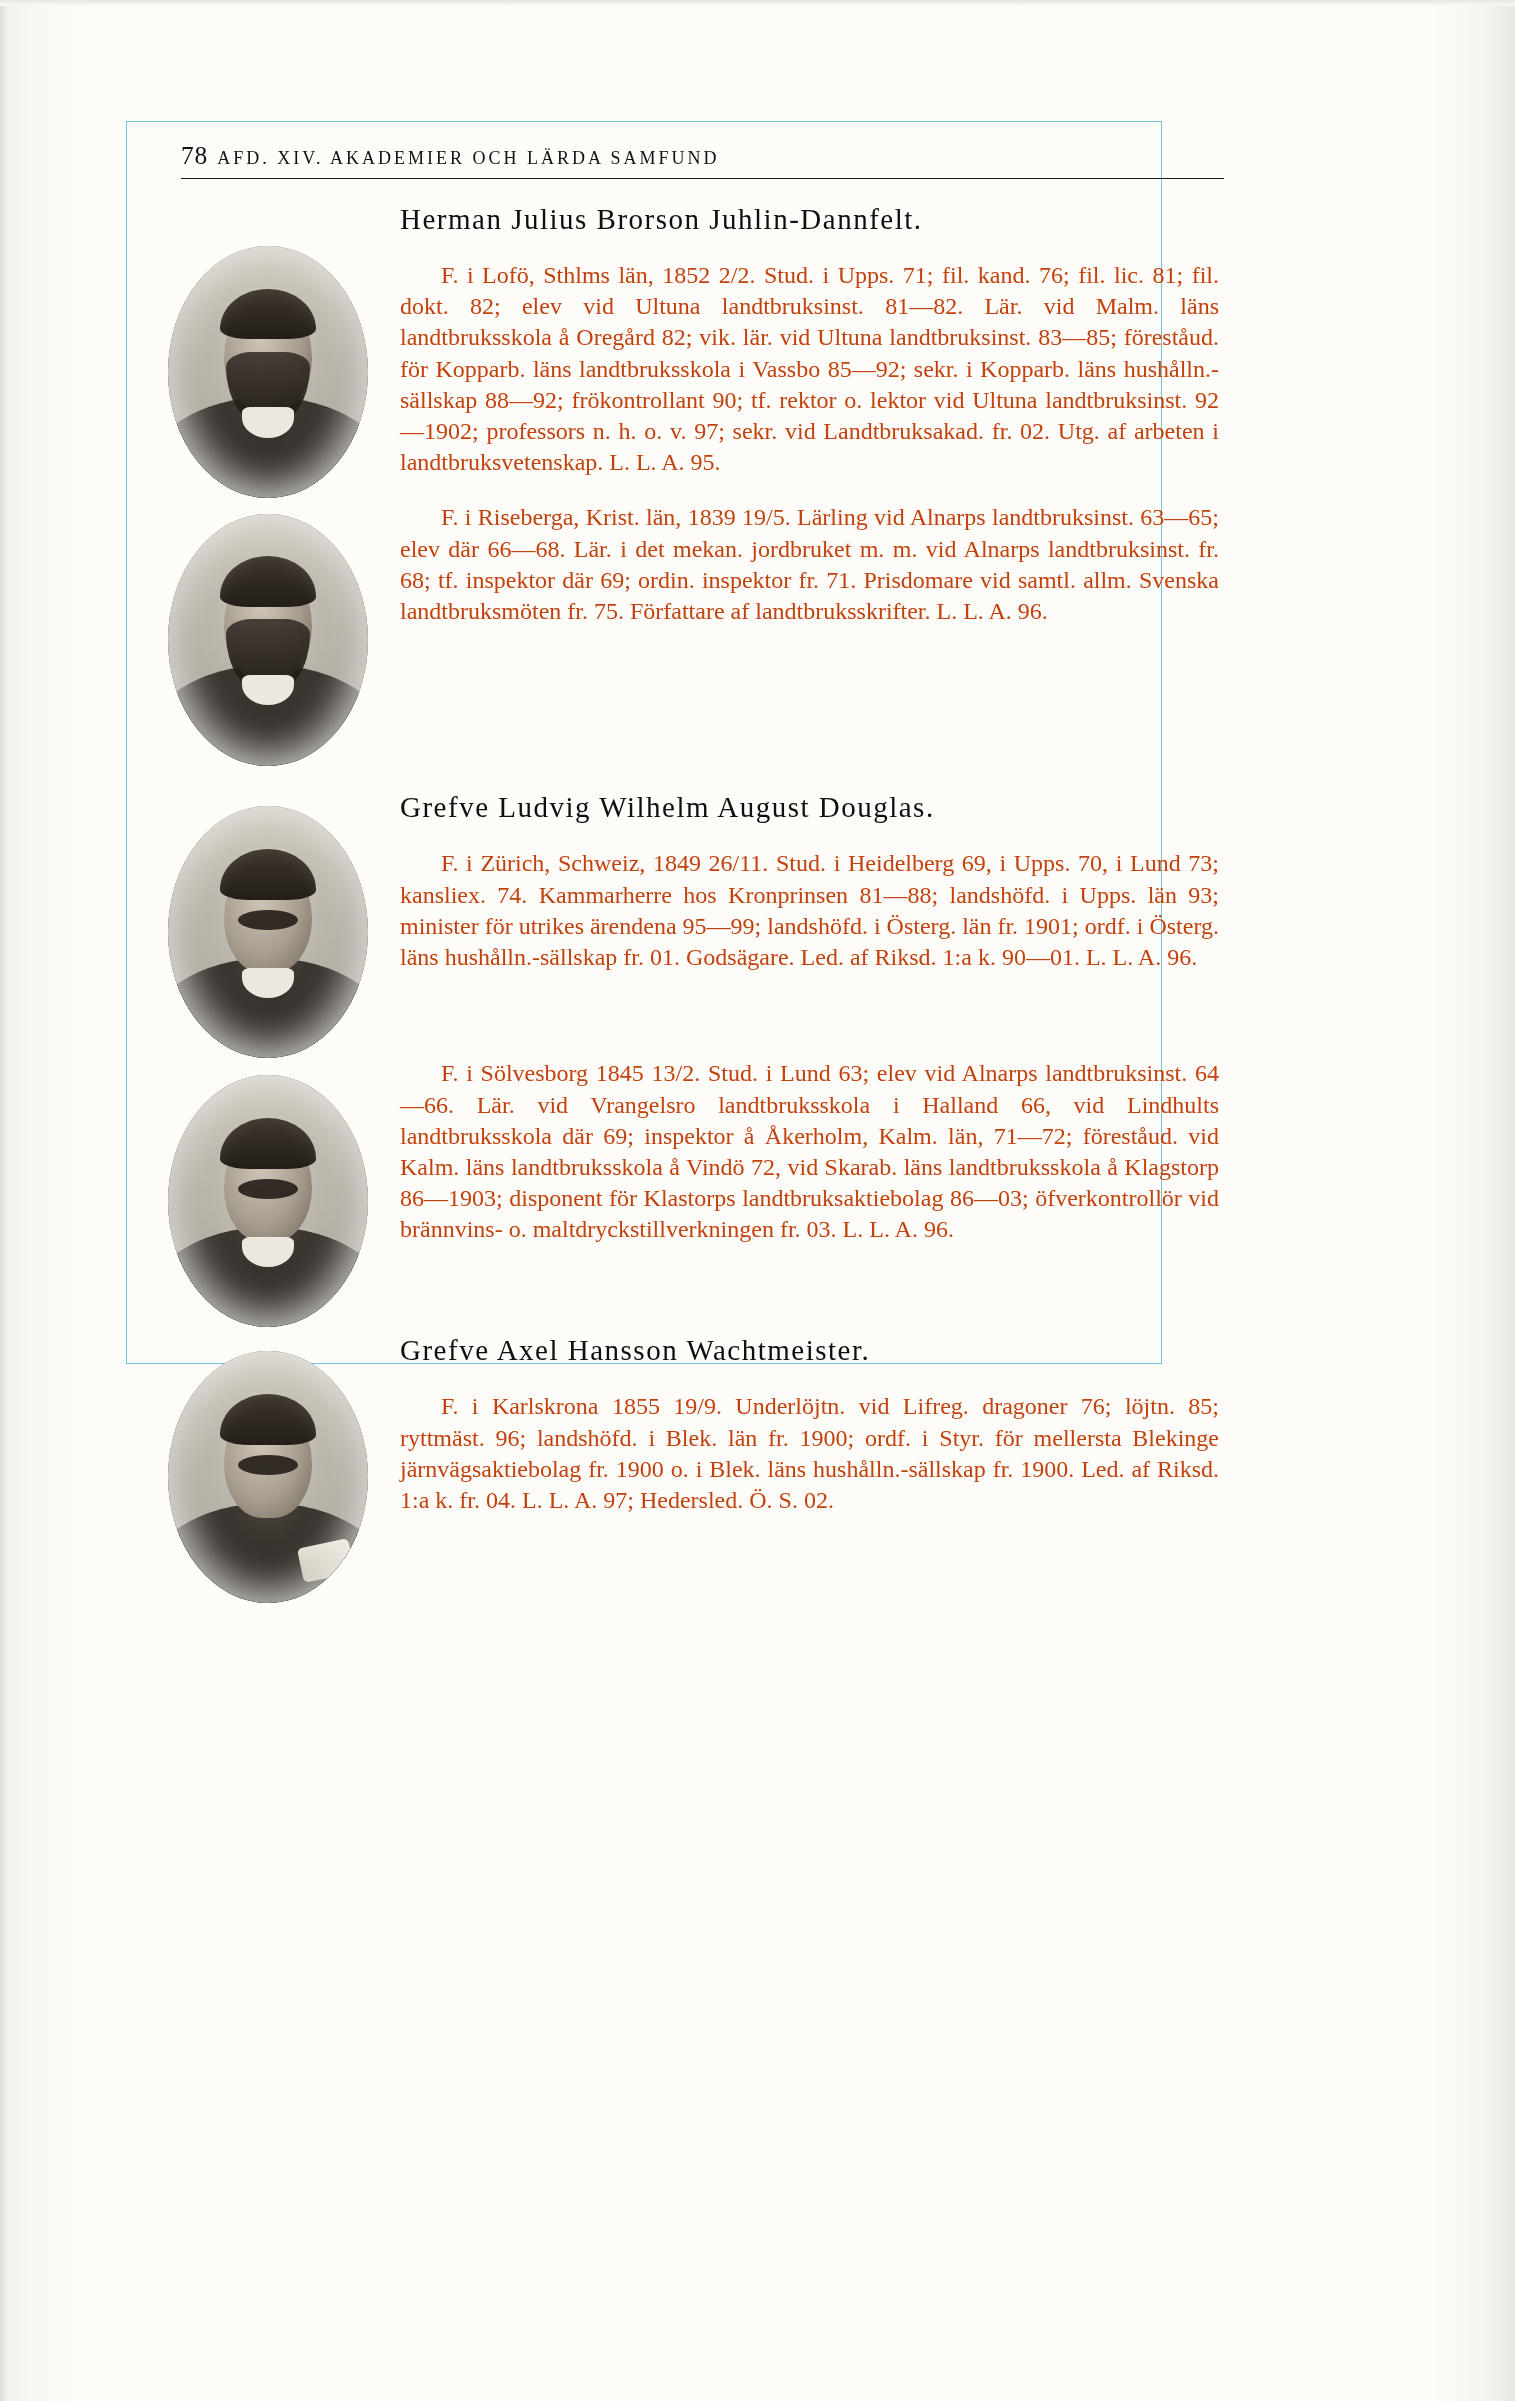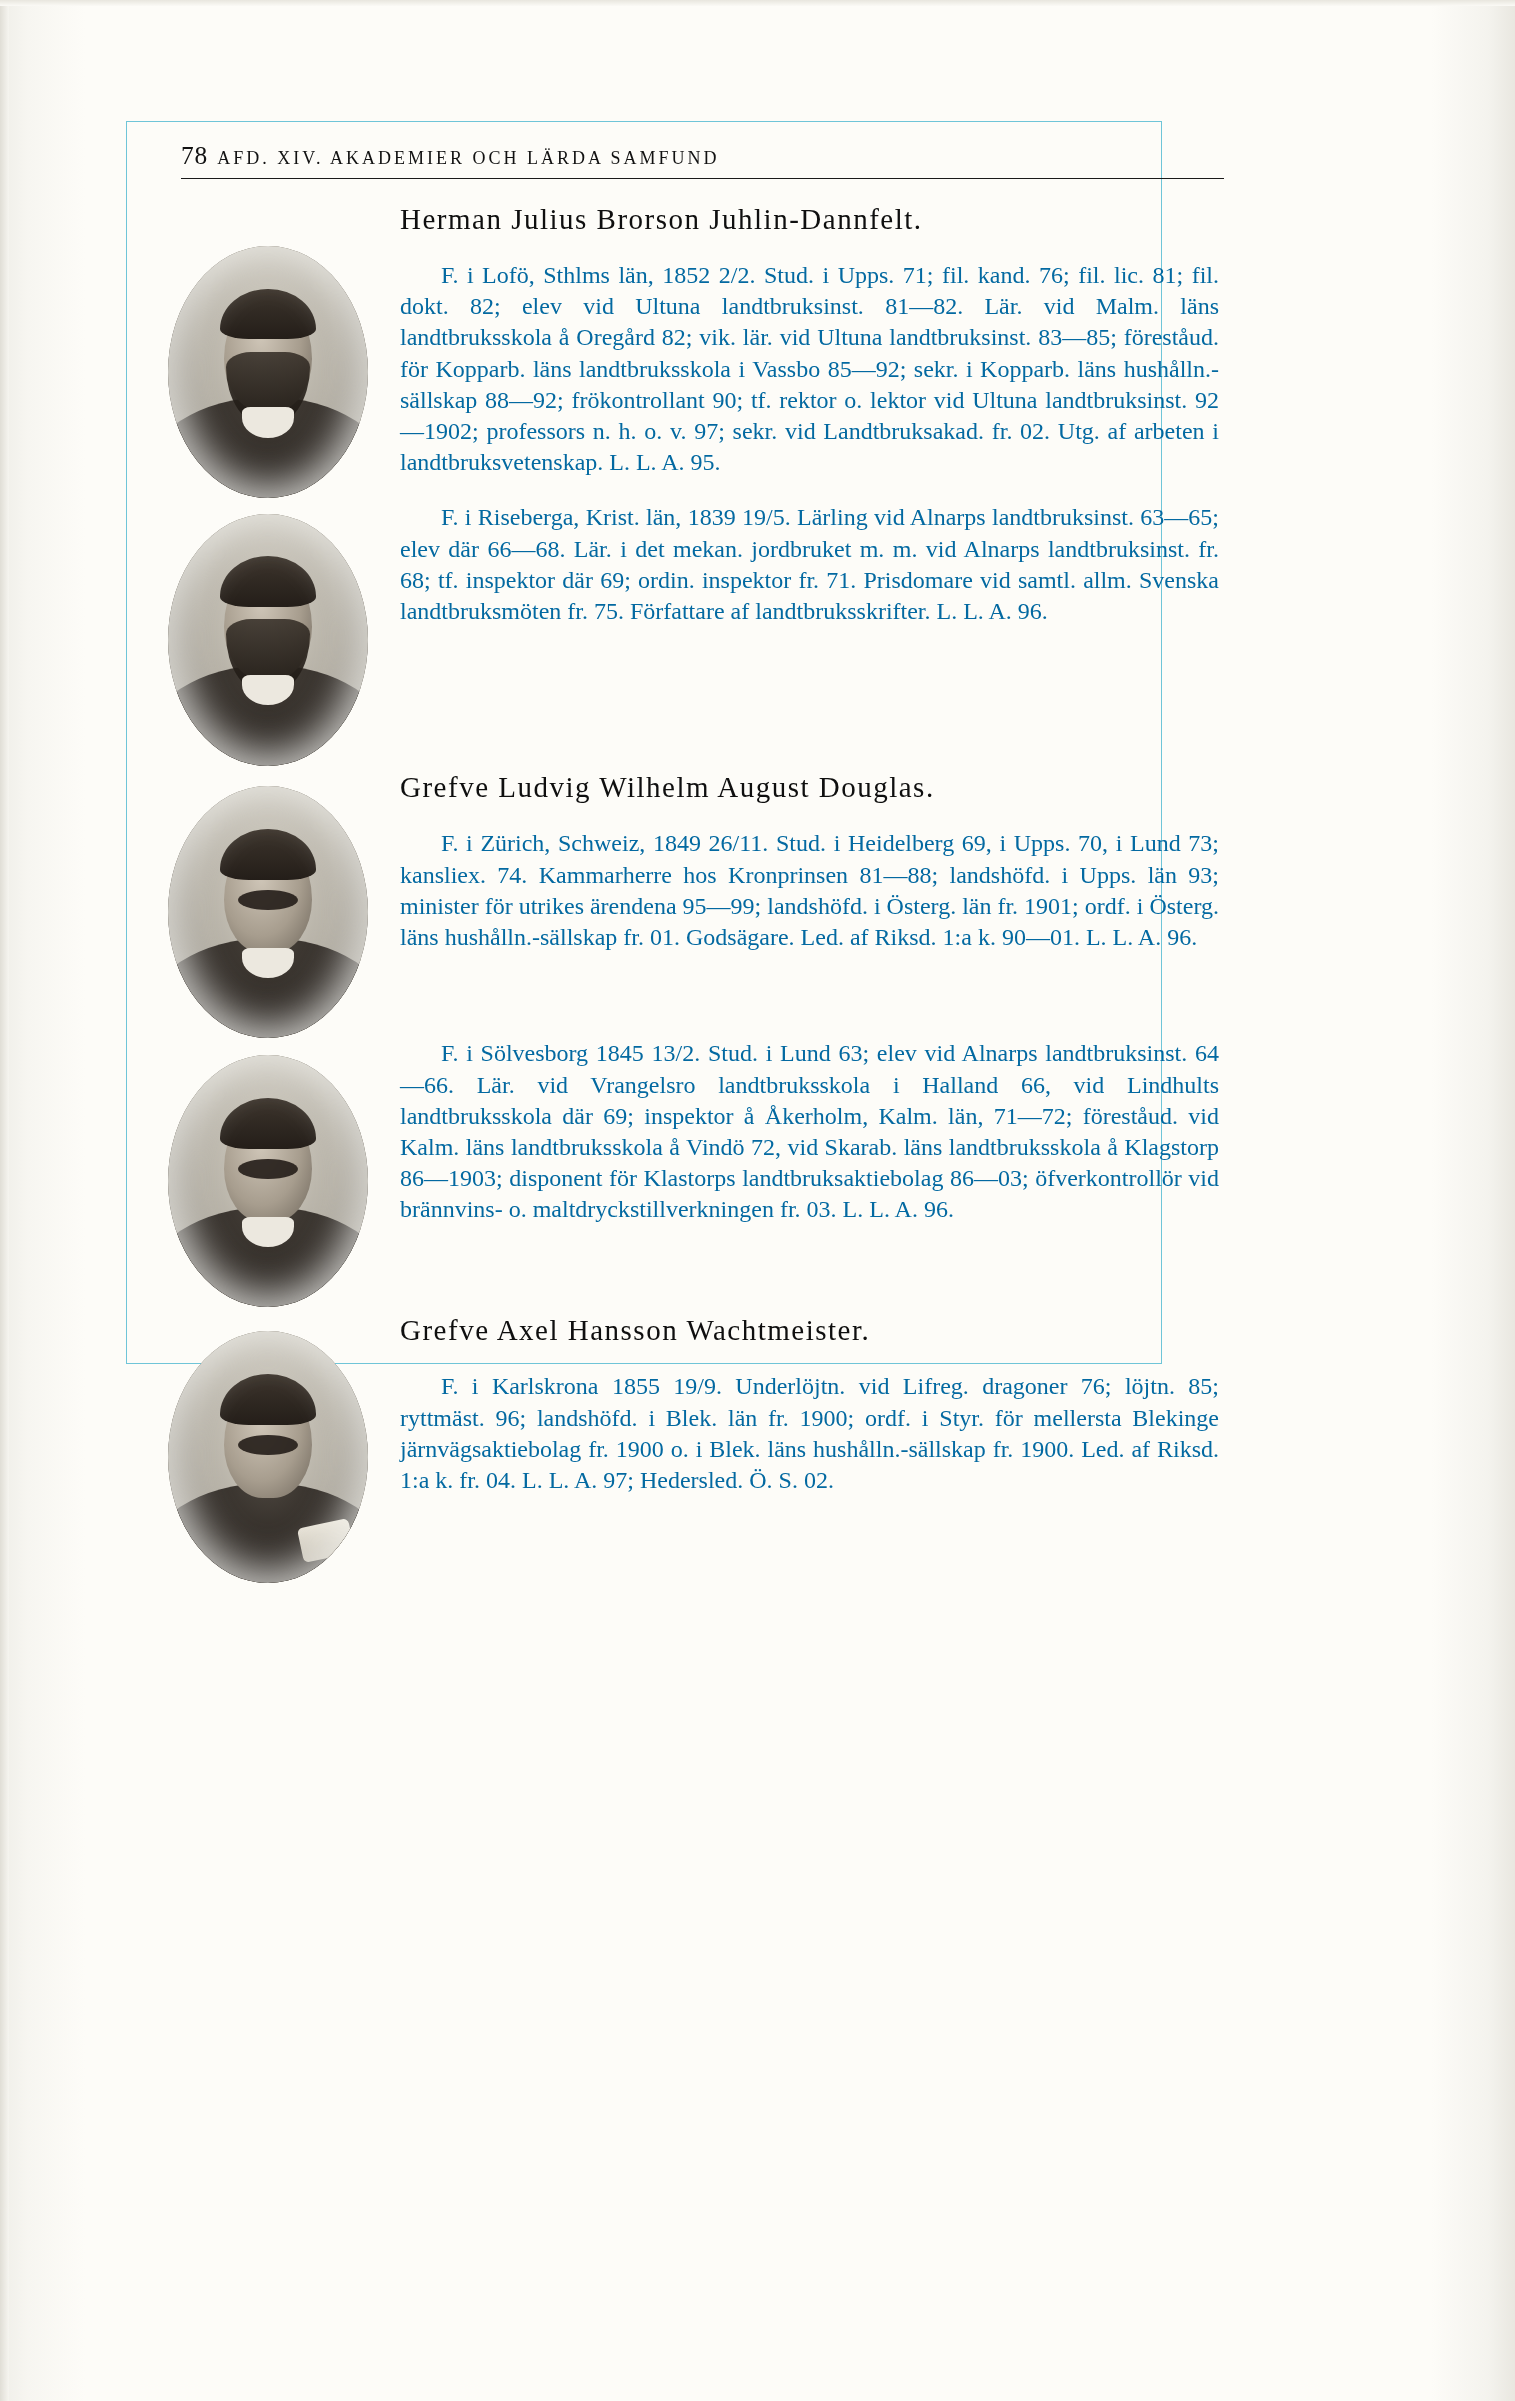--- a/index.html
+++ b/index.html
@@ -181,30 +181,30 @@
   .entry-name {
     font-size: 29px;
     letter-spacing: 1.5px;
     color: #0f0f0f;
     margin: 1.9px 0 9.4px 0;
     font-weight: normal;
   }
   .entry-body {
     font-size: 24px;
     line-height: 1.30;
-    color: #0369a1;
+    color: #c2410c;
     text-align: justify;
     text-justify: inter-word;
     text-indent: 41px;
     hyphens: none;
   }
 
   .e1 .entry-name { margin-top: 0; }
   .e2 { margin-top: 5.6px; }
-  .e3 { margin-top: 34px; }
+  .e3 { margin-top: 54px; }
   .e4 { margin-top: 32px; }
   .e5 { margin-top: 41px; }
 
   .e1 .portrait { top: 43px; }
   .e2 .portrait { top: 11.3px; }
   .e3 .portrait { top: 15px; }
   .e4 .portrait { top: 17px; }
   .e5 .portrait { top: 17px; }
 </style>
 </head>

